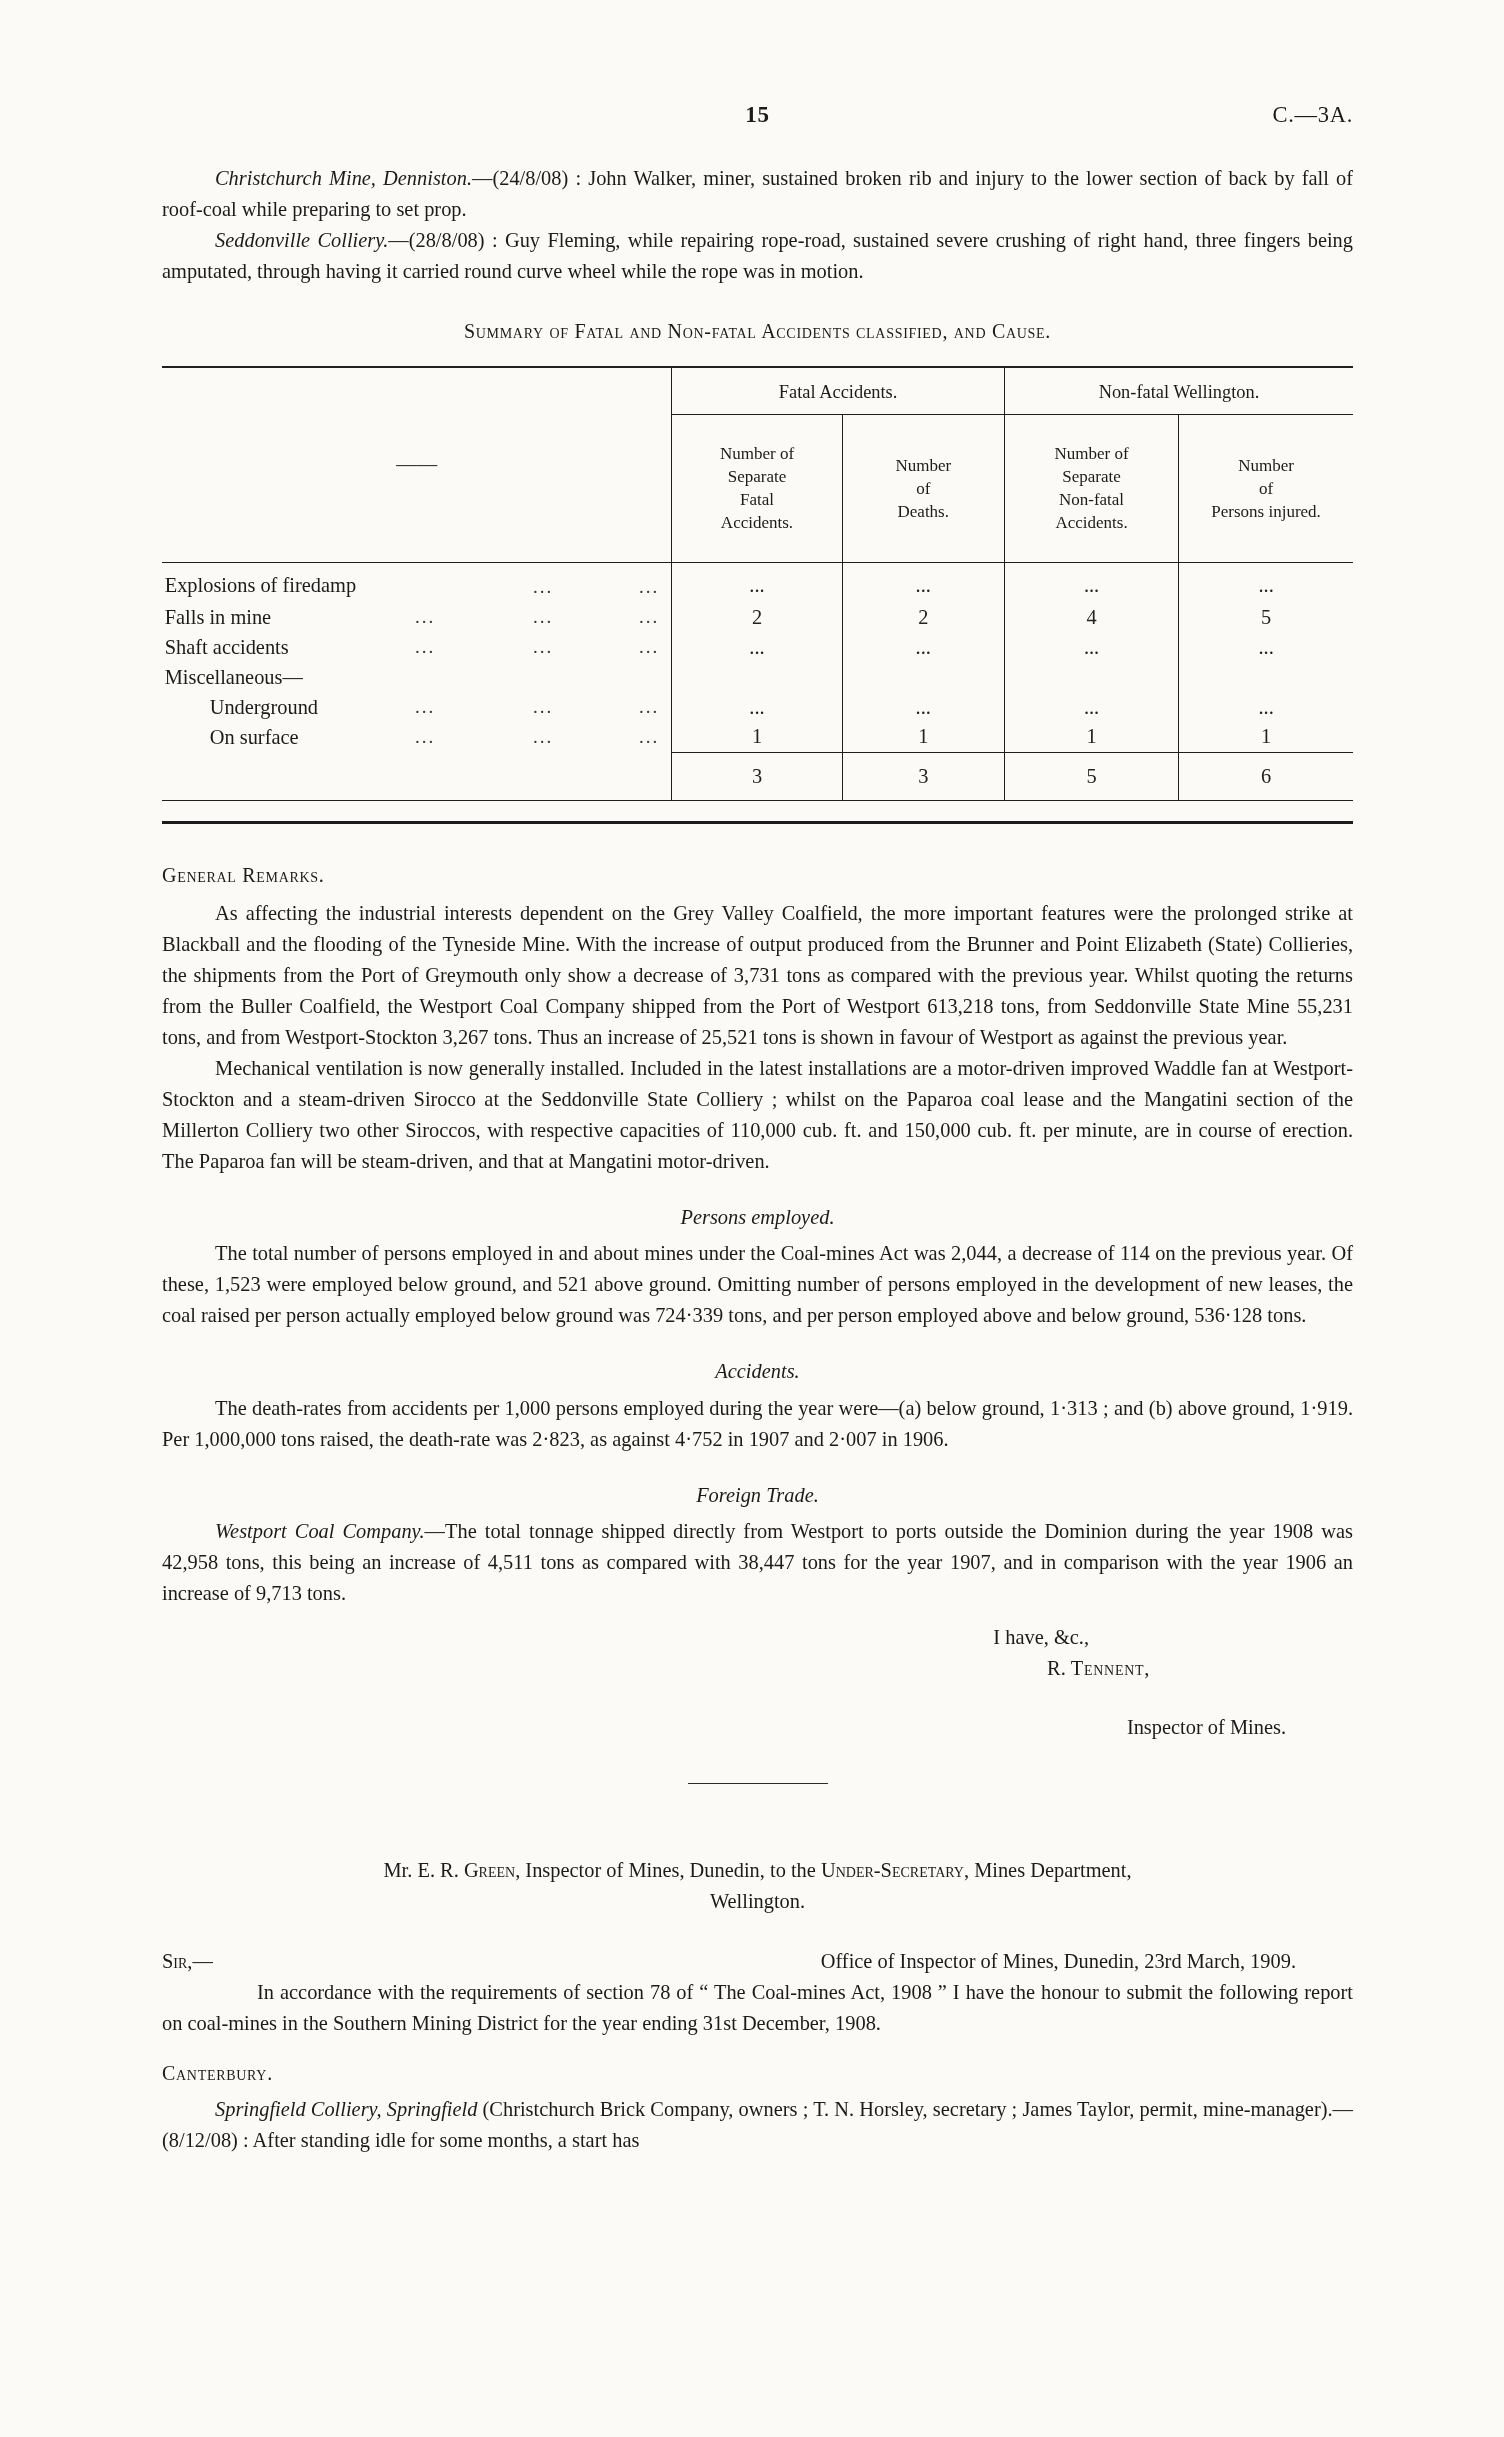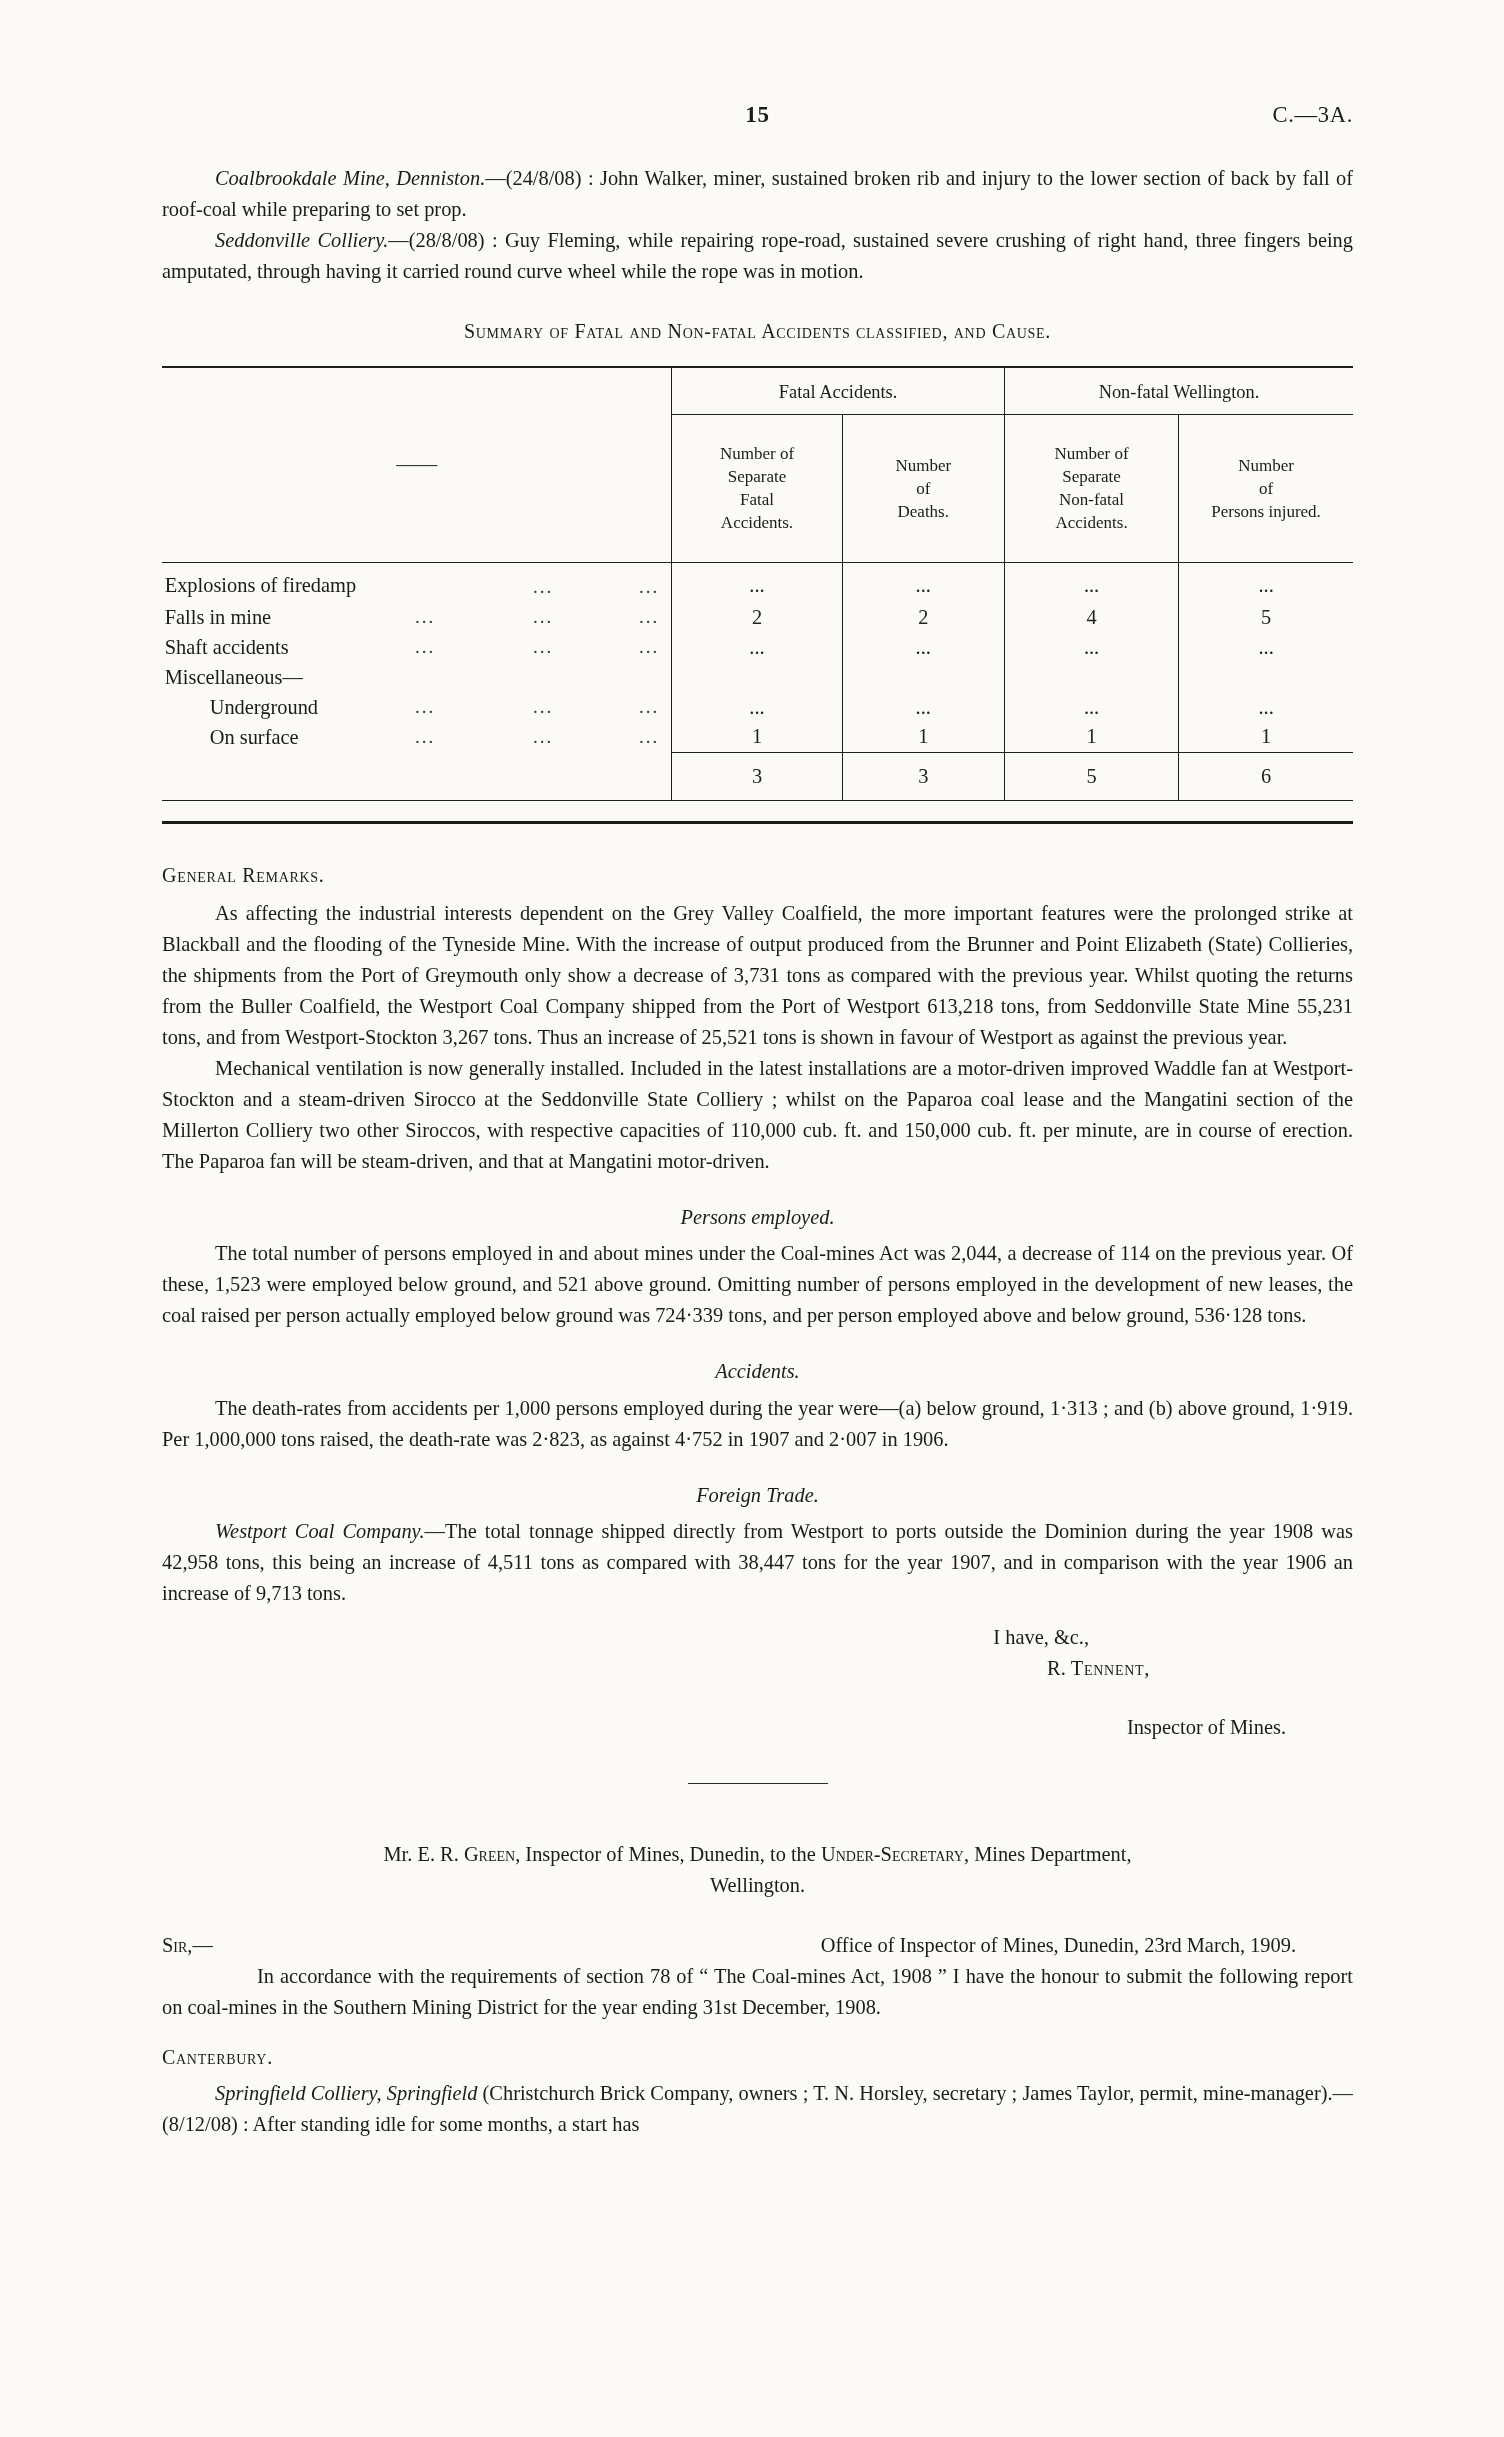--- a/index.html
+++ b/index.html
@@ -47,35 +47,35 @@
   .sc-heading { font-variant:small-caps; font-size:20px; letter-spacing:0.7px; margin-top:40px; margin-bottom:11px; }
   .ital-heading { text-align:center; font-style:italic; font-size:20.4px; margin-top:29px; margin-bottom:9.5px; }
 
   .sig-line { font-size:20.4px; line-height:31px; text-align:right; }
   .sig-valediction { padding-right:264px; margin-top:12.3px; }
   .sig-name { padding-right:203px; }
   .sig-name .sc { letter-spacing:0.7px; }
   .sig-title { padding-right:67px;margin-top:28px; }
   .sig-rule { width:140px; border-top:1.4px solid #2a2a2a; margin:40px auto 0; }
 
-  .letter-head { margin-top:55px; text-align:center; font-size:20.4px; line-height:31px; }
+  .letter-head { margin-top:71px; text-align:center; font-size:20.4px; line-height:31px; }
   .sir-row { display:flex; justify-content:space-between; font-size:20.4px; line-height:31px; margin-top:29px; }
   .office { padding-right:57px; }
 </style>
 </head>
 <body class="page">
 
 <div class="content">
 
   <div class="header-row">
     <span class="page-number">15</span>
     <span class="doc-ref">C.—3A.</span>
   </div>
 
-  <p class="body"><span class="ital">Coalbrookdale Mine, Denniston.</span><span>—(24/8/08) : John Walker, miner, sustained broken rib and injury to the lower section of back by fall of roof-coal while preparing to set prop.</span></p>
+  <p class="body"><span class="ital">Christchurch Mine, Denniston.</span><span>—(24/8/08) : John Walker, miner, sustained broken rib and injury to the lower section of back by fall of roof-coal while preparing to set prop.</span></p>
 
   <p class="body"><span class="ital">Seddonville Colliery.</span><span>—(28/8/08) : Guy Fleming, while repairing rope-road, sustained severe crushing of right hand, three fingers being amputated, through having it carried round curve wheel while the rope was in motion.</span></p>
 
   <div class="table-title">Summary of Fatal and Non-fatal Accidents classified, and Cause.</div>
 
   <table class="acc-table">
     <colgroup>
       <col style="width:509px">
         <col style="width:170px">
         <col style="width:162px">

